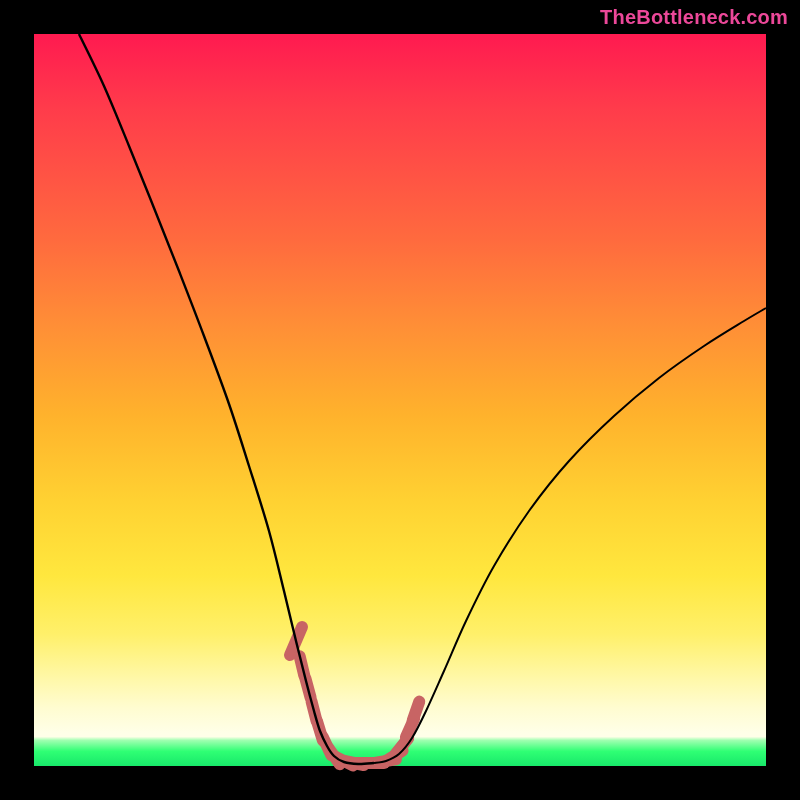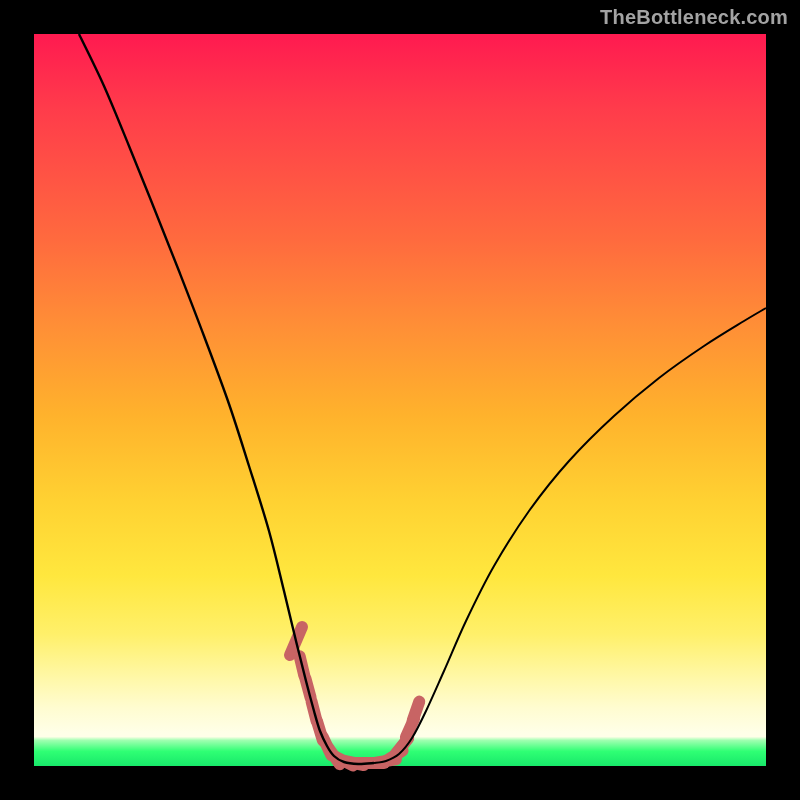--- a/index.html
+++ b/index.html
@@ -42,21 +42,21 @@
         #ffffe8 96%,
         #9fffb0 96.5%,
         #2fff74 98%,
         #18e86a 100%
       );
   }
   .watermark {
     position: absolute;
     top: 6px;
     right: 12px;
-    color: #a3a3a3;
+    color: #ec4899;
     font-size: 20px;
     font-weight: 600;
     letter-spacing: 0.2px;
   }
   svg.curves {
     position: absolute;
     left: 0;
     top: 0;
     width: 732px;
     height: 732px;

